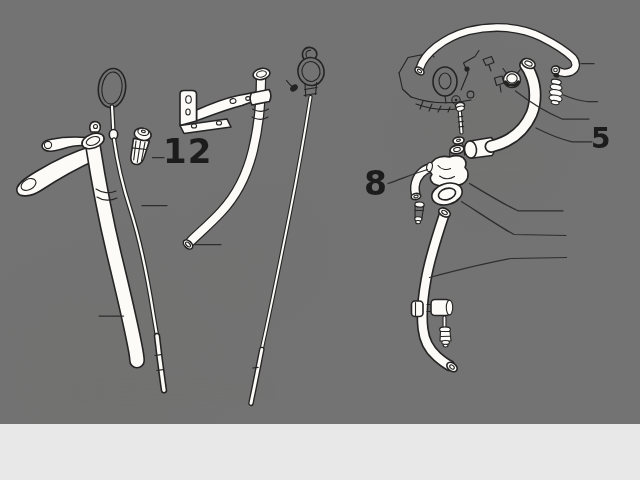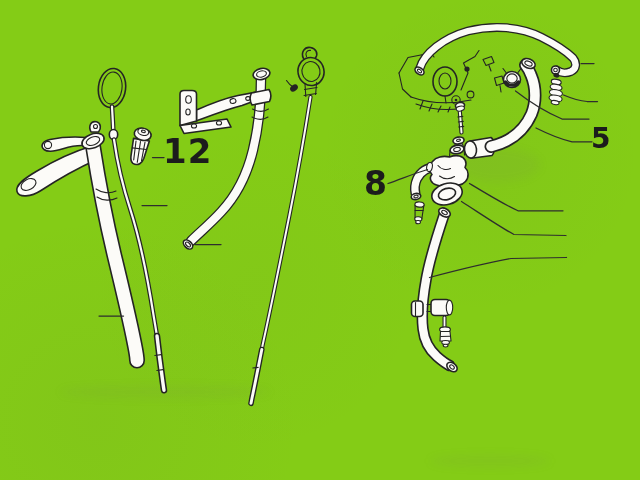--- a/index.html
+++ b/index.html
@@ -1,18 +1,18 @@
 <!DOCTYPE html>
 <html><head>
 <meta charset="utf-8">
 <style>
   html,body{margin:0;padding:0;background:#e8e8e8;}
   .stage{
-    position:relative;width:640px;height:480px;overflow:hidden;
-    background:#84cc16;
+    position:relative;width:640px;height:424px;overflow:hidden;
+    background:#737373;
     font-family:"DejaVu Sans",sans-serif;
   }
   .stage::before{
     content:"";position:absolute;inset:0;pointer-events:none;
     background:
       radial-gradient(circle at 15% 88%, rgba(90,90,80,.05), transparent 30%),
       radial-gradient(circle at 75% 32%, rgba(90,90,80,.045), transparent 28%),
       radial-gradient(circle at 40% 60%, rgba(90,90,80,.03), transparent 35%);
   }
   svg{position:absolute;left:0;top:0;}

